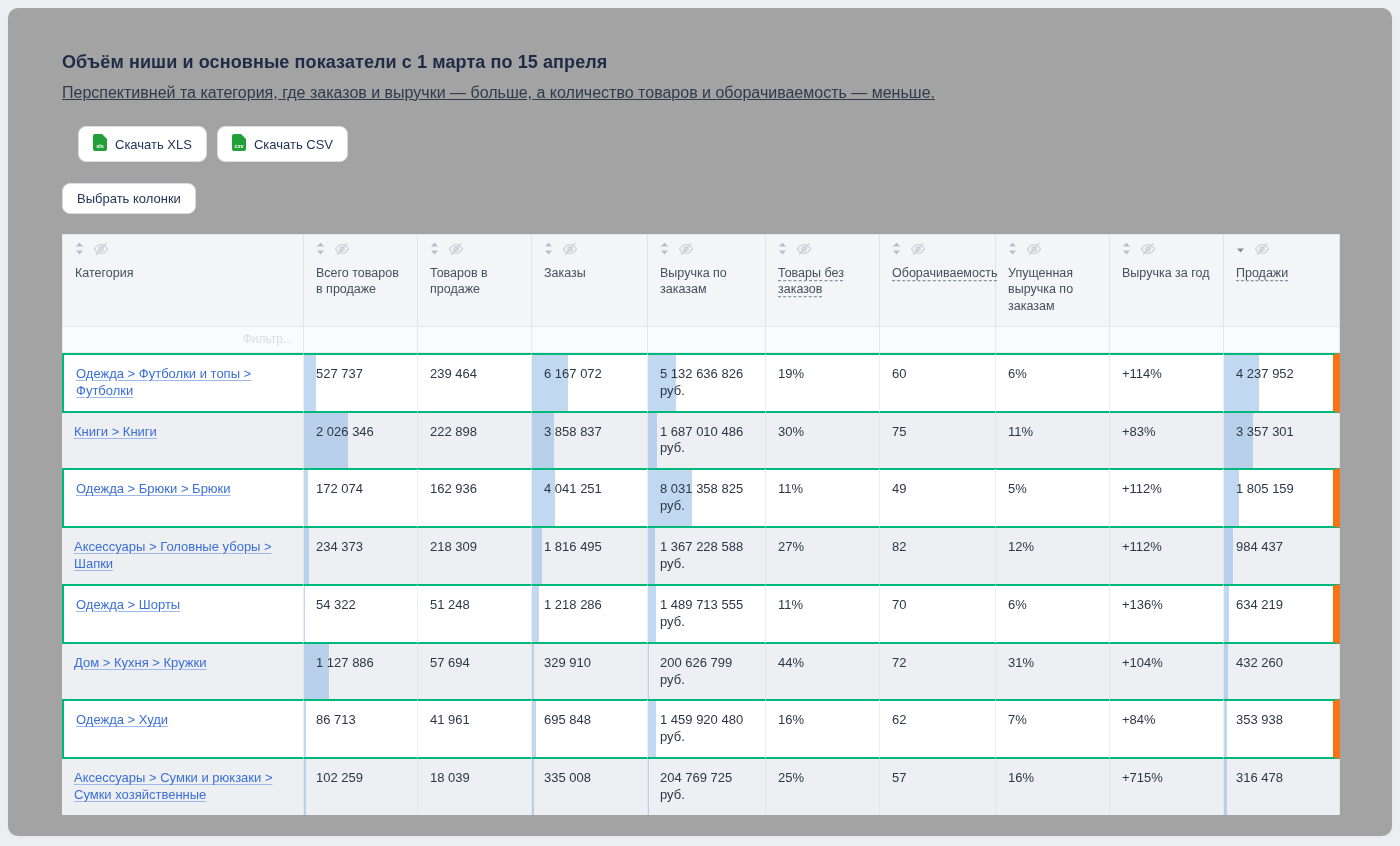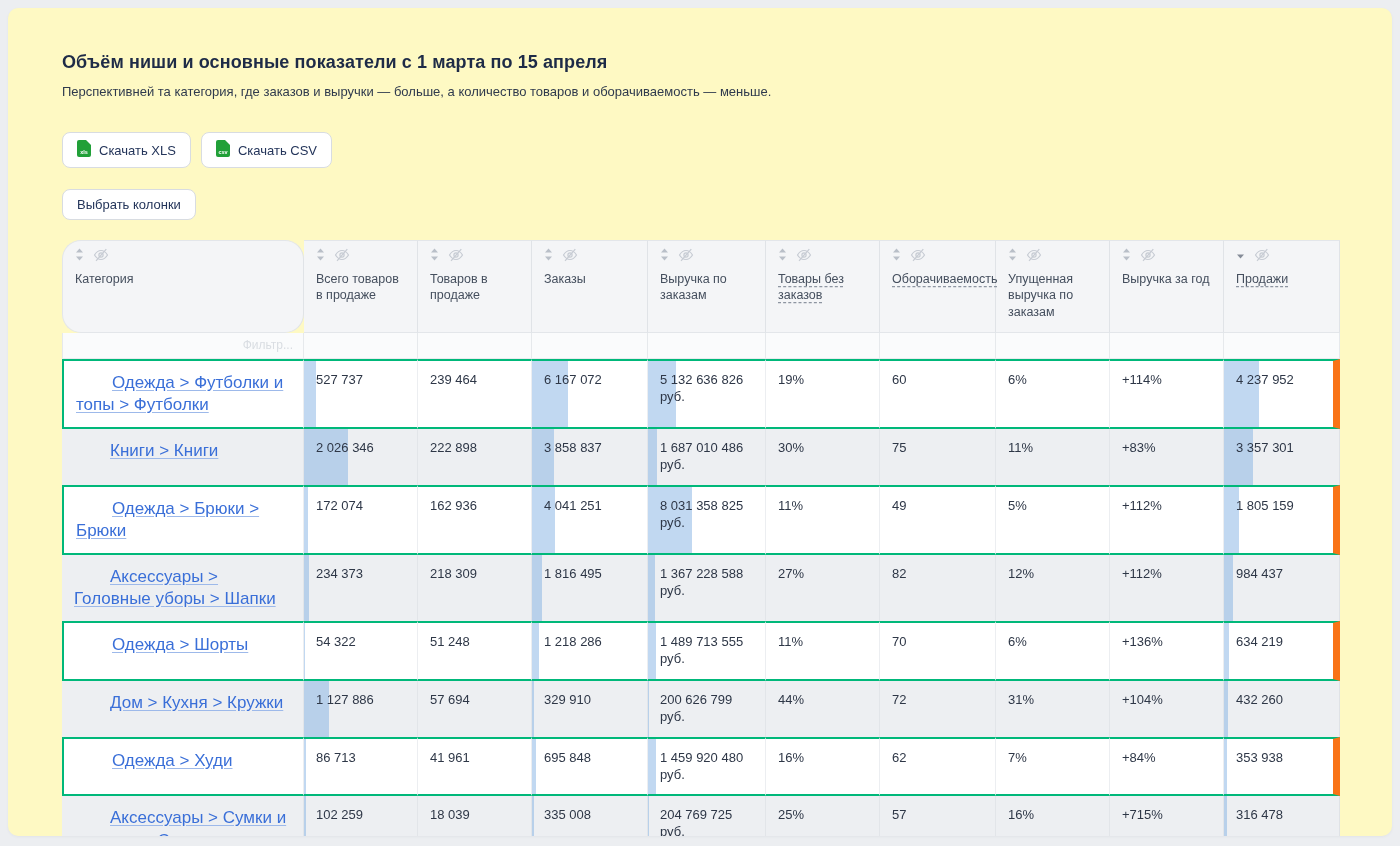--- a/index.html
+++ b/index.html
@@ -4,30 +4,30 @@
 <style>
   * { box-sizing: border-box; margin: 0; padding: 0; }
   html,body { width: 1400px; height: 846px; }
   body {
     font-family: "Liberation Sans", sans-serif;
     background: #eceef1;
     color: #2e3747;
   }
   .page { width: 1400px; height: 846px; padding: 8px; }
   .card {
-    background: #fef9c3;
+    background: #a3a3a3;
     border-radius: 10px;
     width: 1384px; height: 828px;
     padding: 44px 0 0 54px;
     overflow: hidden;
     box-shadow: 0 1px 3px rgba(40,50,70,.05);
   }
   h1.title { font-size: 18px; font-weight: 600; color: #1e2b47; margin-bottom: 11px; letter-spacing: .1px; }
-  p.subtitle { font-size: 13px; color: #2f3a4d; margin-bottom: 33px; }
-  .btn-row { display: flex; gap: 10px; margin-bottom: 21px; }
+  p.subtitle { font-size: 16px; color: #2f3a4d; margin-bottom: 24px; text-decoration: underline; }
+  .btn-row { display: flex; gap: 10px; margin-bottom: 21px; margin-left: 16px; }
   .btn {
     display: inline-flex; align-items: center; gap: 8px;
     border: 1px solid #d8dce1; border-radius: 8px; background: #fff;
     padding: 7px 14px; font-size: 13px; color: #24355a; cursor: pointer;
     font-family: "Liberation Sans", sans-serif;
   }
   .btn-row2 { margin-bottom: 20px; }
   .file-icon { display: inline-block; }
 
   table.niche { border-collapse: separate; border-spacing: 0; table-layout: fixed; width: 1278px; }
@@ -36,21 +36,21 @@
   thead th {
     background: #f4f5f7;
     border-top: 1px solid #e3e6ea;
     border-right: 1px solid #e0e3e7;
     border-bottom: 1px solid #e3e6ea;
     padding: 9px 10px 12px 12px;
     text-align: left; font-weight: 400;
     font-size: 12.5px; color: #454f5e; line-height: 1.3;
     height: 80px; cursor: pointer;
   }
-  thead th:first-child { border-left: 1px solid #e3e6ea; border-radius: 19px; }
+  thead th:first-child { border-left: 1px solid #e3e6ea; }
   .th-icons { display: flex; align-items: center; gap: 9px; margin-bottom: 7px; height: 14px; }
   .th-label.dotted { text-decoration: underline; text-decoration-style: dashed; text-decoration-color: #8d95a1; text-underline-offset: 3px; }
 
   tr.filter-row td {
     background: #fafbfc; height: 26px;
     border-right: 1px solid #e6e9ec; border-bottom: 1px solid #e9ebee;
     padding: 5px 10px; font-size: 12px; text-align: right; color: #d9dde2;
   }
   tr.filter-row td:first-child { border-left: 1px solid #e6e9ec; }
 
@@ -66,21 +66,21 @@
     position: relative; font-size: 13px; padding: 11px 10px 11px 12px;
     line-height: 1.3; color: #2e3747;
   }
   tr.row-green td { background: #ffffff; border-top: 2px solid #00b87a; border-bottom: 2px solid #00b87a; }
   tr.row-green td:first-child { border-left: 2px solid #00b87a; }
   tr.row-green td:last-child { border-right: 7px solid #f97316; }
   tr.row-gray td { background: #edeff2; border-right: 1px solid #e2e5e9; }
   tr.row-gray td:last-child { border-right: 1px solid #dfe2e6; }
   tr.row-green td + td { border-left: none; }
   tr.row-green td:not(:last-child) { border-right: 1px solid #eceef1; }
-  td.cat a { color: #3a6fd8; font-size: 17px; text-decoration: underline; text-decoration-color: #9db9ea; text-underline-offset: 2px; cursor: pointer; margin-left: 36px; }
+  td.cat a { color: #3a6fd8; font-size: 13px; text-decoration: underline; text-decoration-color: #9db9ea; text-underline-offset: 2px; cursor: pointer; }
   tr.single td { height: 40px; }
 
   .bar { position: absolute; left: 0; top: 0; bottom: 0; background: rgba(125,173,226,.48); z-index: 0; }
   .cellv { position: relative; z-index: 1; }
 </style>
 </head>
 <body>
 
 <div class="page">
   <div class="card">

